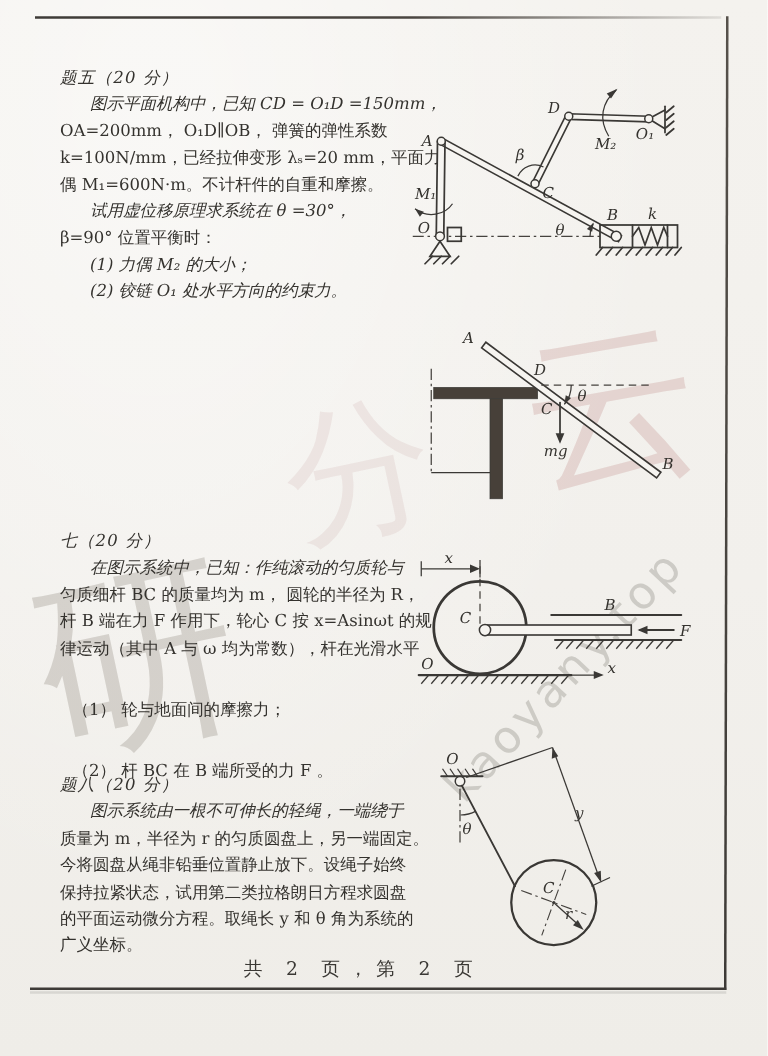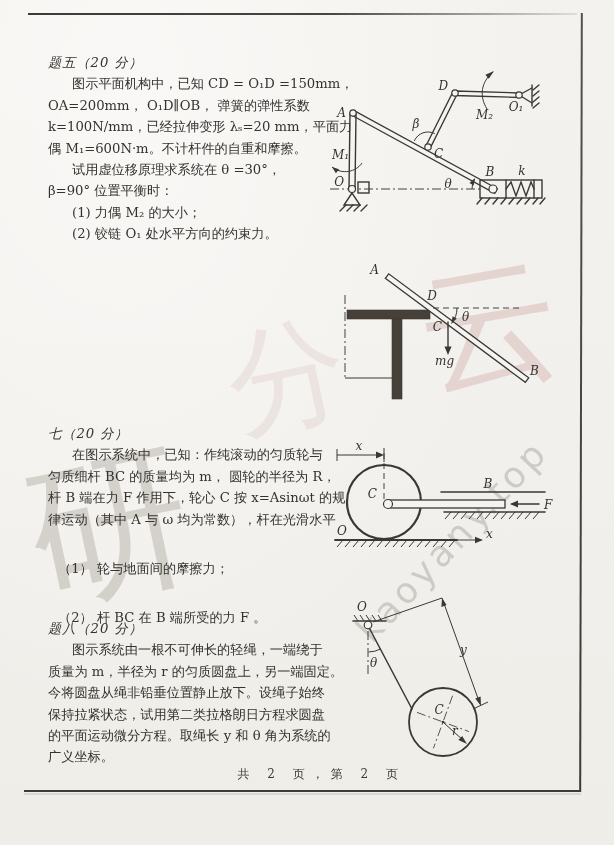--- a/index.html
+++ b/index.html
@@ -13,24 +13,24 @@
   .rule{position:absolute;}
   .rule-top{left:28px;top:13px;width:549px;height:2px;
         background:linear-gradient(90deg,#3e3b37 0%,#4a4540 55%,rgba(74,69,64,.12) 100%);}
   .rule-right{left:580px;top:13px;width:2px;height:779px;
         background:linear-gradient(180deg,#56514b,#3d3a36);transform:rotate(.12deg);}
   .rule-bottom{left:24px;top:790px;width:557px;height:2px;background:#3e3b37;
         box-shadow:0 3px 0 rgba(90,85,78,.15);}
   .prob{position:absolute;left:48px;width:300px;font-size:13.2px;
         line-height:21.4px;white-space:nowrap;color:#34322e;}
   .prob .ph{letter-spacing:1px;font-style:italic;}
-  .ind{padding-left:24px;}
+  .ind{padding-left:24px;font-style:italic;}
   .ind-s{padding-left:10px;margin-top:28px;}
-  .footer{position:absolute;left:195px;top:766px;width:210px;text-align:right;
-        font-size:12px;letter-spacing:7px;color:#3a3834;}
+  .footer{position:absolute;left:195px;top:766px;width:210px;text-align:left;
+        font-size:15px;letter-spacing:7px;color:#3a3834;}
   .diag{position:absolute;}
   .diag text{font-size:12px;font-style:italic;fill:#34322e;
         font-family:"DejaVu Serif","Liberation Serif",serif;}
   .diag .stroke{stroke:#3a3835;stroke-width:1.4;fill:none;stroke-linecap:round;}
   .diag .bar{fill:#f6f4f0;stroke:#3a3835;stroke-width:1.3;}
   .diag .pin{fill:#f6f4f0;stroke:#3a3835;stroke-width:1.2;}
   .diag .dd{stroke:#45423e;stroke-width:1;fill:none;stroke-dasharray:9 3 2 3;}
   .diag .dash{stroke:#45423e;stroke-width:1;fill:none;stroke-dasharray:6 4;}
   .diag .thin{stroke:#3a3835;stroke-width:1;fill:none;}
   .diag .ah{fill:#3a3835;stroke:none;}

